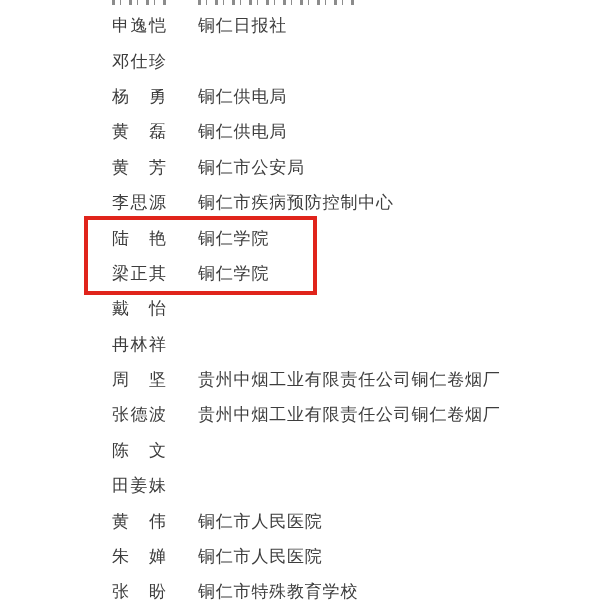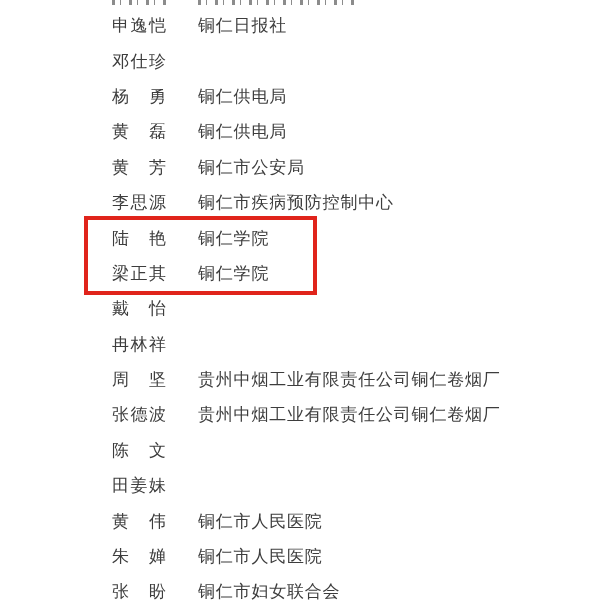--- a/index.html
+++ b/index.html
@@ -150,19 +150,19 @@
           <span>朱</span>
           <span>婵</span>
         </span>
         <span class="org">铜仁市人民医院</span>
       </div>
       <div class="row">
         <span class="name">
           <span>张</span>
           <span>盼</span>
         </span>
-        <span class="org">铜仁市妇女联合会</span>
+        <span class="org">铜仁市特殊教育学校</span>
       </div>
     </div>
 
   <div class="red-box" id="red-box" style="border-color: rgb(224, 36, 27);"></div>
 
 </div>
 
 </body></html>

